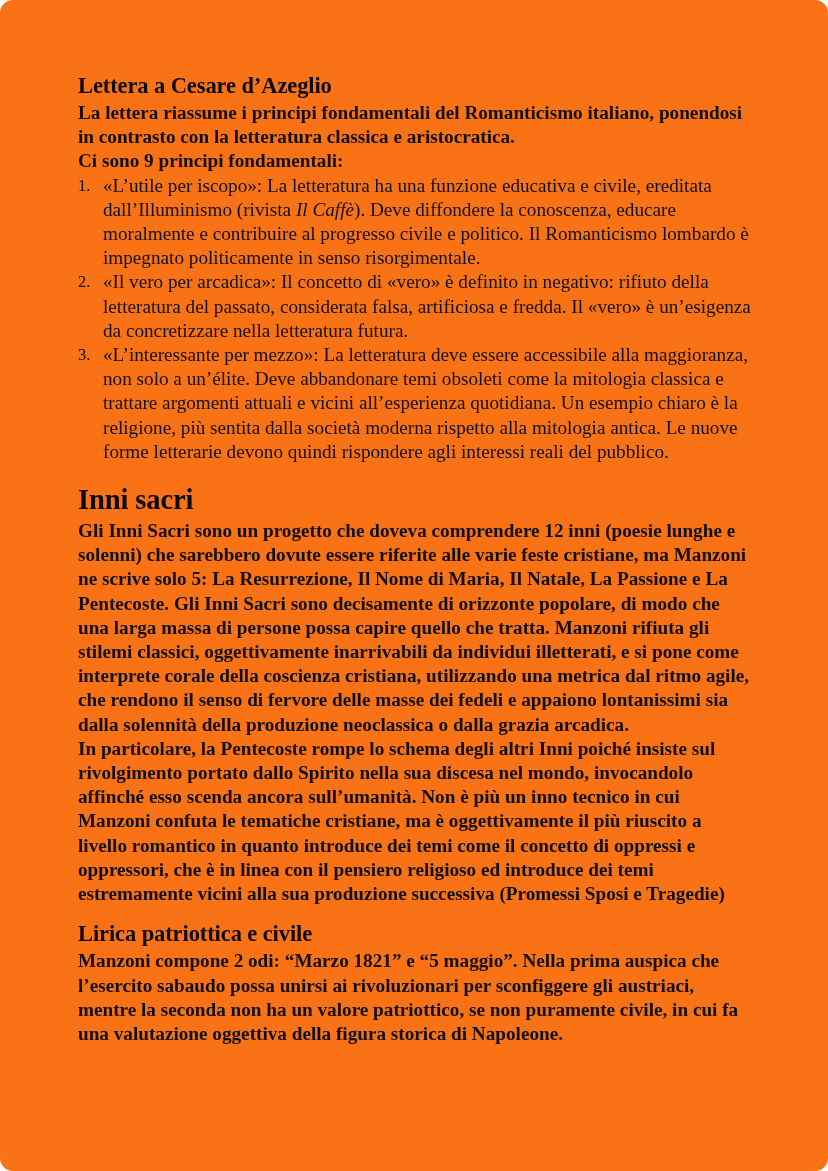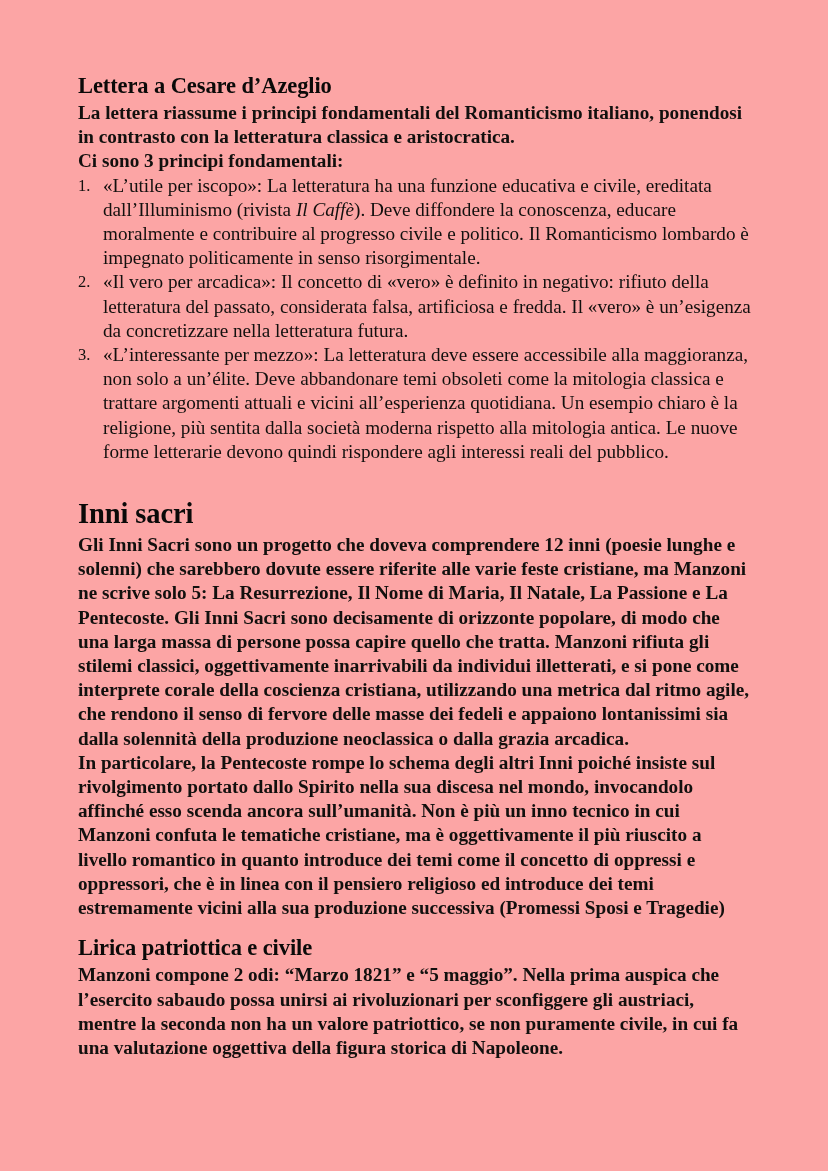--- a/index.html
+++ b/index.html
@@ -4,47 +4,48 @@
 <style>
   html, body {
     margin: 0;
     padding: 0;
     background: #ffffff;
   }
   .page {
     position: relative;
     width: 828px;
     height: 1171px;
-    background: #fca5a5;
+    background: #f97316;
     box-sizing: border-box;
     padding: 72px 73px 0 78px;
     font-family: "Liberation Serif", "DejaVu Serif", serif;
     color: #12100e;
     overflow: hidden;
+    border-radius: 13px;
   }
   .doc-body {
     font-size: 19.2px;
     line-height: 24.2px;
     text-align: left;
   }
   h1.section-heading {
     font-family: "Liberation Serif", "DejaVu Serif", serif;
     font-weight: bold;
     font-size: 22.5px;
     line-height: 27px;
     margin: 0 0 2px 0;
     letter-spacing: -0.1px;
     color: #0b0a09;
   }
   h1.section-heading.big {
     font-size: 28.5px;
     line-height: 34px;
     margin: 0 0 2px 0;
   }
-  .sec-inni { margin-top: 33px; }
+  .sec-inni { margin-top: 19px; }
   .sec-lirica { margin-top: 14px; }
   p.para {
     margin: 0;
     font-size: 19.2px;
     line-height: 24.2px;
     font-weight: bold;
   }
   ol.principles {
     list-style: none;
     margin: 0;
@@ -72,21 +73,21 @@
 </style>
 </head>
 <body>
 
 <div class="page">
   <div class="doc-body">
 
     <section>
       <h1 class="section-heading">Lettera a Cesare d’Azeglio</h1>
       <p class="para">La lettera riassume i principi fondamentali del Romanticismo italiano, ponendosi in contrasto con la letteratura classica e aristocratica.</p>
-      <p class="para">Ci sono 3 principi fondamentali:</p>
+      <p class="para">Ci sono 9 principi fondamentali:</p>
 
       <ol class="principles">
         <li>
           <span class="marker">1.</span>
           <span>«</span><span class="b">L’utile per iscopo</span><span>»:</span><span> La letteratura ha una funzione educativa e civile, ereditata dall’Illuminismo (rivista </span><span class="i">Il Caffè</span><span>). Deve diffondere la conoscenza, educare moralmente e contribuire al progresso civile e politico. Il Romanticismo lombardo è impegnato politicamente in senso risorgimentale.</span>
         </li>
         <li>
           <span class="marker">2.</span>
           <span>«</span><span class="b">Il vero per arcadica</span><span>»:</span><span> Il concetto di «vero» è definito in negativo: rifiuto della letteratura del passato, considerata falsa, artificiosa e fredda. Il «vero» è un’esigenza da concretizzare nella letteratura futura.</span>
         </li>

